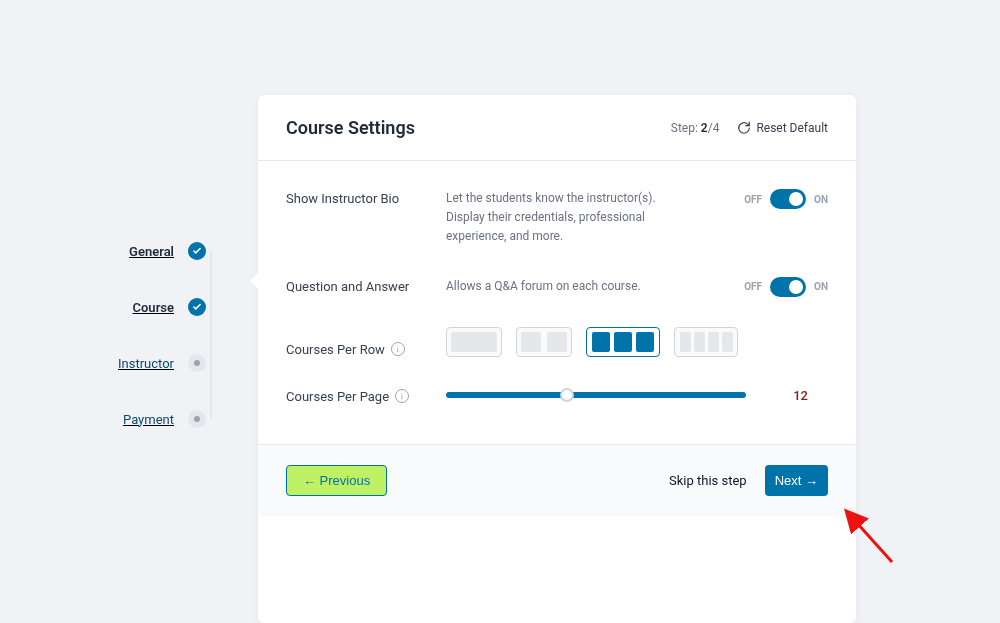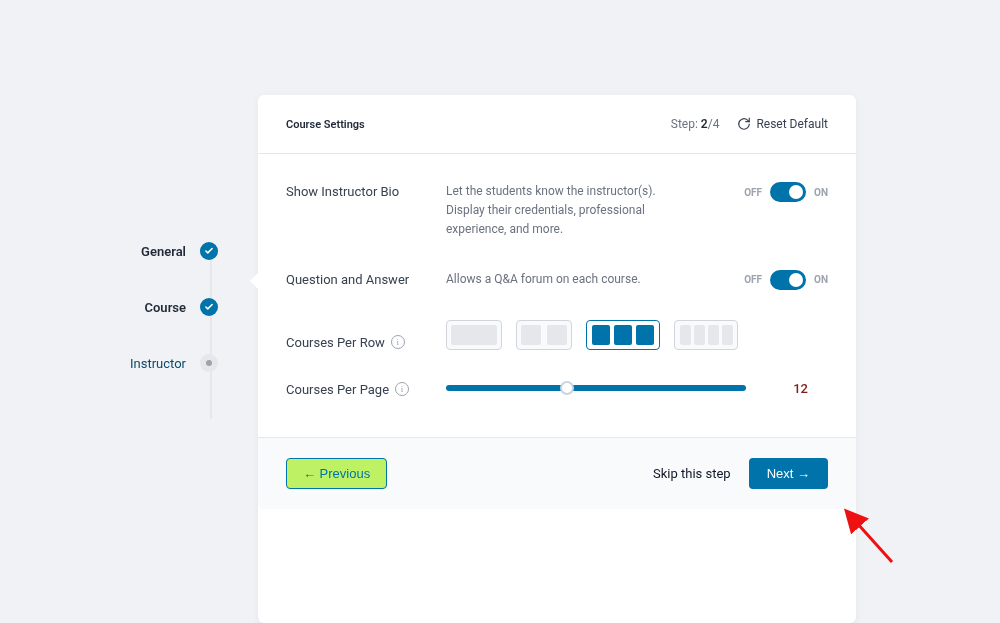--- a/index.html
+++ b/index.html
@@ -19,23 +19,24 @@
     
     .steps {
       width: 258px;
       padding-top: 128px;
       position: relative;
     }
     .step {
       display: flex;
       align-items: center;
       justify-content: flex-end;
-      padding-right: 40px;
+      padding-right: 52px;
       height: 56px;
       position: relative;
+      text-decoration: underline;
     }
     .step-label {
       font-size: 13px;
       color: #0c4a6e;
       text-align: right;
       margin-right: 14px;
     }
     .step.completed .step-label {
       color: #1f2937;
       font-weight: 600;
@@ -84,21 +85,21 @@
       position: relative;
     }
     .card-header {
       display: flex;
       align-items: center;
       justify-content: space-between;
       padding: 22px 28px;
       border-bottom: 1px solid #e5e7eb;
     }
     .card-title {
-      font-size: 11px;
+      font-size: 18px;
       font-weight: 600;
       color: #1f2937;
     }
     .header-right {
       display: flex;
       align-items: center;
       gap: 18px;
     }
     .step-indicator {
       font-size: 12px;
@@ -282,21 +283,21 @@
       gap: 18px;
     }
     .skip-link {
       font-size: 13px;
       color: #0f172a;
       cursor: pointer;
     }
     .btn-next {
       background: #0073aa;
       color: #fff;
-      padding: 8px 18px;
+      padding: 8px 10px;
       border-radius: 4px;
       font-size: 13px;
       cursor: pointer;
       border: none;
       display: flex;
       align-items: center;
       gap: 4px;
     }
     
     .annotation-arrow {
@@ -339,20 +340,24 @@
             <path d="M3 8l3 3 7-7" stroke="#fff" stroke-width="2.5" fill="none" stroke-linecap="round" stroke-linejoin="round"></path>
           </svg>
       </span>
       <div class="step-connector"></div>
     </div>
     <div class="step pending">
       <span class="step-label">Instructor</span>
       <span class="step-dot"></span>
       <div class="step-connector"></div>
     </div>
+    <div class="step pending">
+      <span class="step-label">Payment</span>
+      <span class="step-dot"></span>
+    </div>
   </div>
 
   <div class="card">
     <div class="card-header">
       <div class="card-title">Course Settings</div>
       <div class="header-right">
         <div class="step-indicator">
           <span>Step: </span><span class="current">2</span><span>/</span><span>4</span>
         </div>
         <div class="reset-default">

